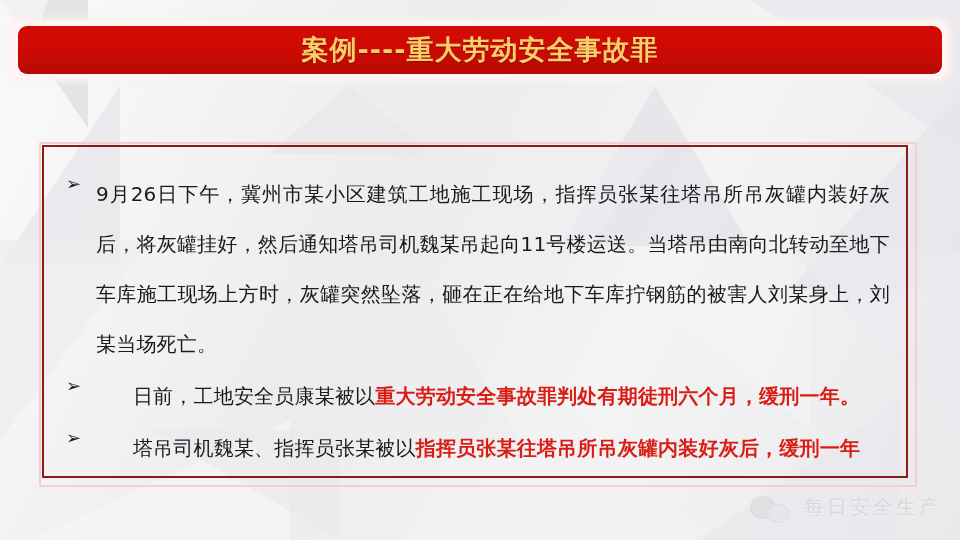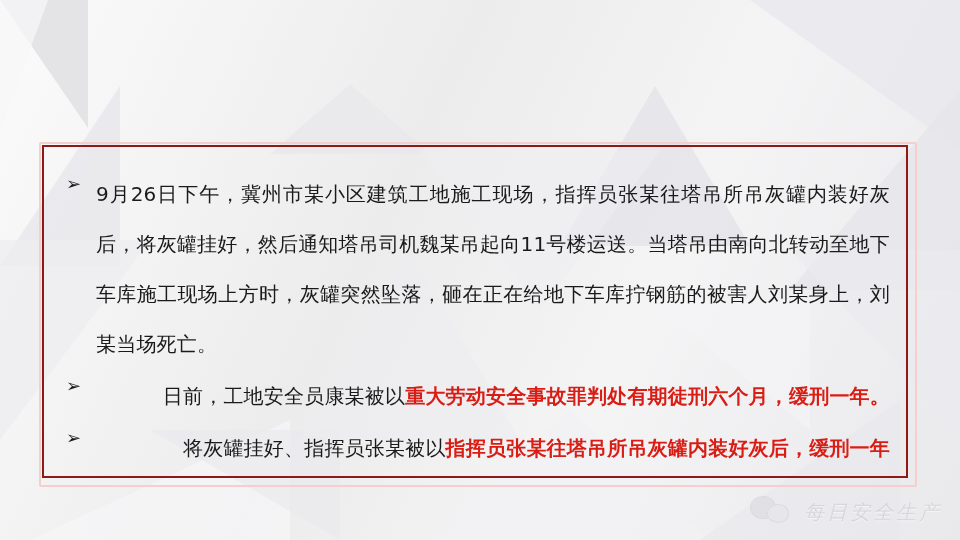--- a/index.html
+++ b/index.html
@@ -216,37 +216,36 @@
     flex: 1 1 auto;
     font-size: 20px;
     line-height: 50px;
     color: #1a1a1a;
     font-family: "DejaVu Sans", "Liberation Sans", sans-serif;
     text-align: justify;
     text-justify: inter-ideograph;
     letter-spacing: 0.2px;
   }
   .bullet-body.single {
-    text-align: right;
+    text-align: center;
     margin-left: 7px;
   }
   .hl {
     color: #d91d14;
     font-weight: bold;
   }
 
   
   .watermark {
     position: absolute;
     right: 18px;
     bottom: 14px;
     display: flex;
-    align-items: flex-end;
+    align-items: flex-start;
     opacity: .55;
-    font-style: italic;
   }
   .wechat-icon {
     position: relative;
     width: 46px;
     height: 32px;
     margin-right: 8px;
   }
   .wechat-icon .bubble-big,
   .wechat-icon .bubble-small {
     position: absolute;
@@ -289,38 +288,43 @@
     <div class="poly p9"></div>
     <div class="poly p10"></div>
     <div class="poly p11"></div>
     <div class="poly p12"></div>
     <div class="poly p13"></div>
     <div class="poly p14"></div>
     <div class="poly p15"></div>
     <div class="poly p16"></div>
   </div>
 
+  <div class="title-wrap">
+    <div class="title-bar">
+      <div class="title-text">案例----重大劳动安全事故罪</div>
+    </div>
+  </div>
 
   <div class="content-glow"></div>
   <div class="content-box">
     <ul class="bullet-list">
 
       <li class="bullet-item">
         <span class="bullet-marker">➢</span>
         <span class="bullet-body"><span>9月26日下午，冀州市某小区建筑工地施工现场，指挥员张某往塔吊所吊灰罐内装好灰后，将灰罐挂好，然后通知塔吊司机魏某吊起向11号楼运送。当塔吊由南向北转动至地下车库施工现场上方时，灰罐突然坠落，砸在正在给地下车库拧钢筋的被害人刘某身上，刘某当场死亡。</span><span class="hl"></span></span>
       </li>
 
       <li class="bullet-item">
         <span class="bullet-marker">➢</span>
         <span class="bullet-body single"><span>日前，工地安全员康某被以</span><span class="hl">重大劳动安全事故罪判处有期徒刑六个月，缓刑一年。</span></span>
       </li>
 
       <li class="bullet-item">
         <span class="bullet-marker">➢</span>
-        <span class="bullet-body single"><span>将灰罐挂好、指挥员张某被以</span><span class="hl">指挥员张某往塔吊所吊灰罐内装好灰后，缓刑一年</span></span>
+        <span class="bullet-body single"><span>塔吊司机魏某、指挥员张某被以</span><span class="hl">指挥员张某往塔吊所吊灰罐内装好灰后，缓刑一年</span></span>
       </li>
 
     </ul>
   </div>
 
   <div class="watermark">
     <span class="wechat-icon">
       <span class="bubble-big"></span>
       <span class="bubble-small"></span>
     </span>

